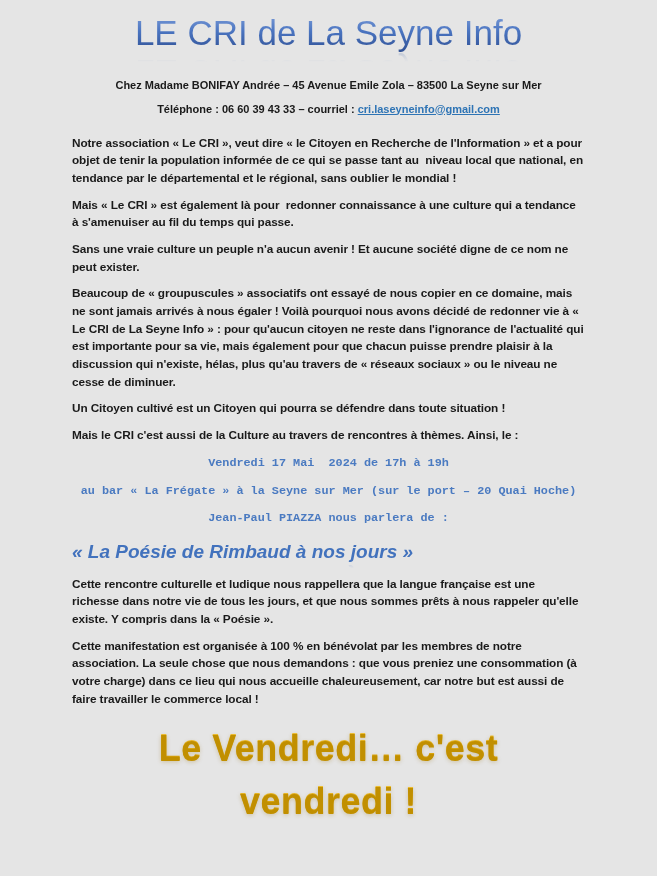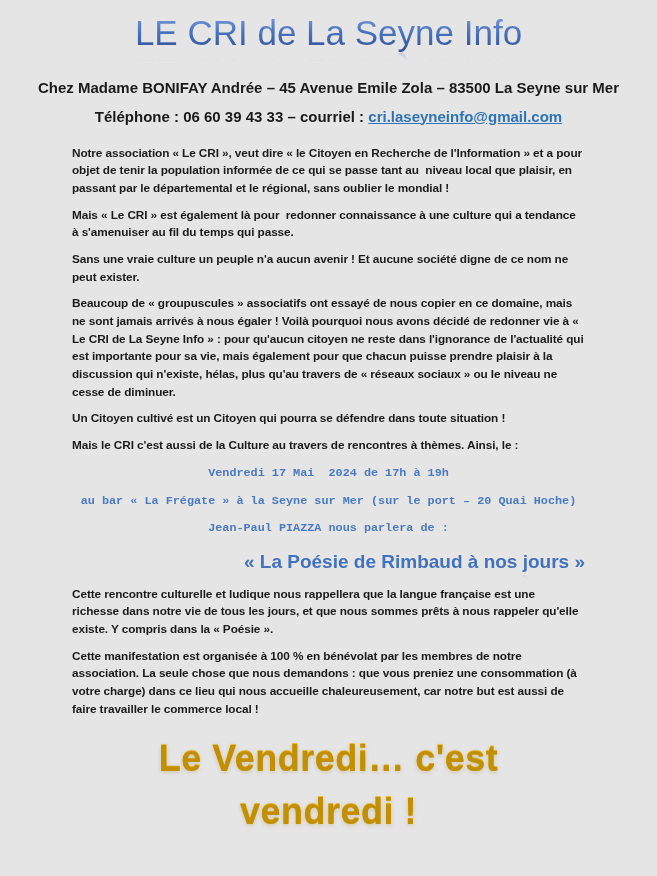--- a/index.html
+++ b/index.html
@@ -39,21 +39,21 @@
     overflow: hidden;
     transform: scaleY(-1);
     opacity: 0.30;
     -webkit-mask-image: linear-gradient(to top, rgba(0,0,0,0.85) 0%, transparent 60%);
     mask-image: linear-gradient(to top, rgba(0,0,0,0.85) 0%, transparent 60%);
   }
   .title-reflect { height: 20px; margin-top: -3px; }
   .title-reflect .inner { display: block; margin-top: -21px; }
 
   .contact-line {
-    font-size: 15px;
+    font-size: 11px;
     font-weight: 700;
     color: #1a1a1a;
     margin-top: 12px;
     white-space: pre-wrap;
   }
   .contact-line.first { margin-top: 9px; }
   .email-link {
     color: #2e74b5;
     text-decoration: underline;
     cursor: pointer;
@@ -73,21 +73,21 @@
   .event-line {
     font-size: 11.8px;
     font-weight: 700;
     line-height: 1.5;
     color: #4a7ac1;
     text-align: center;
     margin: 10px 0;
     white-space: pre-wrap;
     font-family: Liberation Mono, monospace;
   }
-  .talk-title-wrap { text-align: right; margin: 12px 0 4px 0; }
+  .talk-title-wrap { text-align: left; margin: 12px 0 4px 0; font-style: italic; }
   .talk-title {
     font-size: 19px;
     font-weight: 700;
     line-height: 1.25;
     color: #4272bd;
     white-space: nowrap;
   }
   .talk-title-reflect { height: 9px; margin-top: -1px; opacity: 0.25; }
   .talk-title-reflect .inner { display: block; margin-top: -15px; }
 
@@ -123,21 +123,21 @@
     <div class="title title-reflect reflect" aria-hidden="true">
       <span class="inner">LE CRI de La Seyne Info</span>
     </div>
 
     <div class="contact-line first">Chez Madame BONIFAY Andrée – 45 Avenue Emile Zola – 83500 La Seyne sur Mer</div>
 
     <div class="contact-line"><span>Téléphone : 06 60 39 43 33 – courriel : </span><a class="email-link">cri.laseyneinfo@gmail.com</a></div>
   </div>
 
   <div class="doc-body">
-    <p class="para">Notre association « Le CRI », veut dire « le Citoyen en Recherche de l'Information » et a pour objet de tenir la population informée de ce qui se passe tant au  niveau local que plaisir, en passant par le départemental et le régional, sans oublier le mondial !</p>
+    <p class="para">Notre association « Le CRI », veut dire « le Citoyen en Recherche de l'Information » et a pour objet de tenir la population informée de ce qui se passe tant au  niveau local que national, en tendance par le départemental et le régional, sans oublier le mondial !</p>
     <p class="para">Mais « Le CRI » est également là pour  redonner connaissance à une culture qui a tendance à s'amenuiser au fil du temps qui passe.</p>
     <p class="para">Sans une vraie culture un peuple n'a aucun avenir ! Et aucune société digne de ce nom ne peut exister.</p>
     <p class="para">Beaucoup de « groupuscules » associatifs ont essayé de nous copier en ce domaine, mais ne sont jamais arrivés à nous égaler ! Voilà pourquoi nous avons décidé de redonner vie à « Le CRI de La Seyne Info » : pour qu'aucun citoyen ne reste dans l'ignorance de l'actualité qui est importante pour sa vie, mais également pour que chacun puisse prendre plaisir à la discussion qui n'existe, hélas, plus qu'au travers de « réseaux sociaux » ou le niveau ne cesse de diminuer.</p>
     <p class="para">Un Citoyen cultivé est un Citoyen qui pourra se défendre dans toute situation !</p>
     <p class="para">Mais le CRI c'est aussi de la Culture au travers de rencontres à thèmes. Ainsi, le :</p>
 
     <div class="event-line">Vendredi 17 Mai  2024 de 17h à 19h</div>
     <div class="event-line">au bar « La Frégate » à la Seyne sur Mer (sur le port – 20 Quai Hoche)</div>
     <div class="event-line">Jean-Paul PIAZZA nous parlera de :</div>
 

